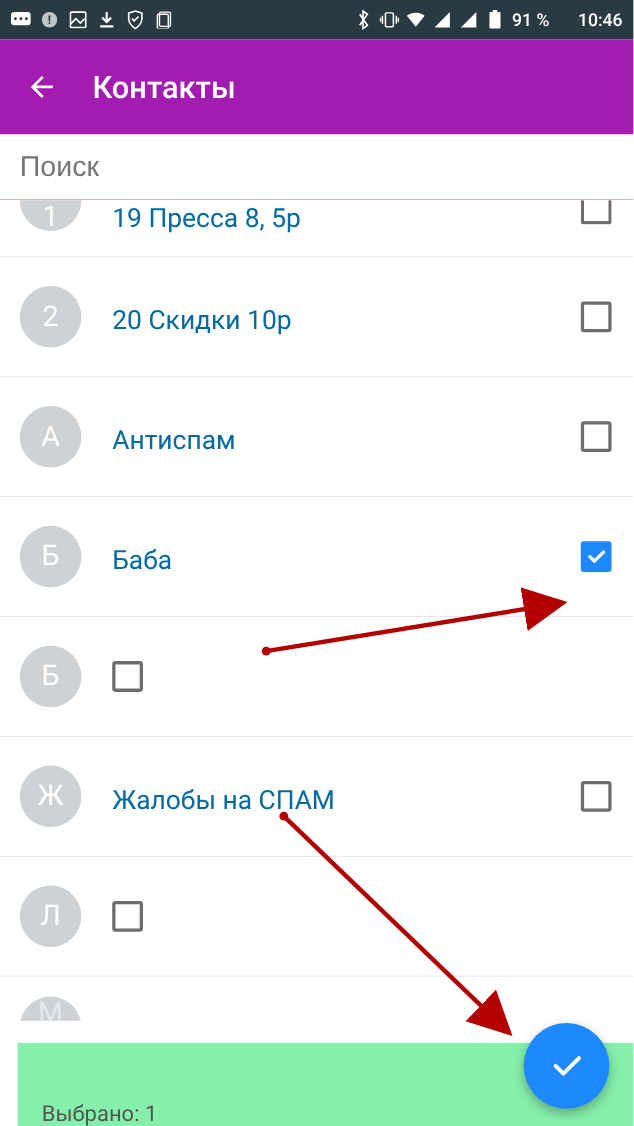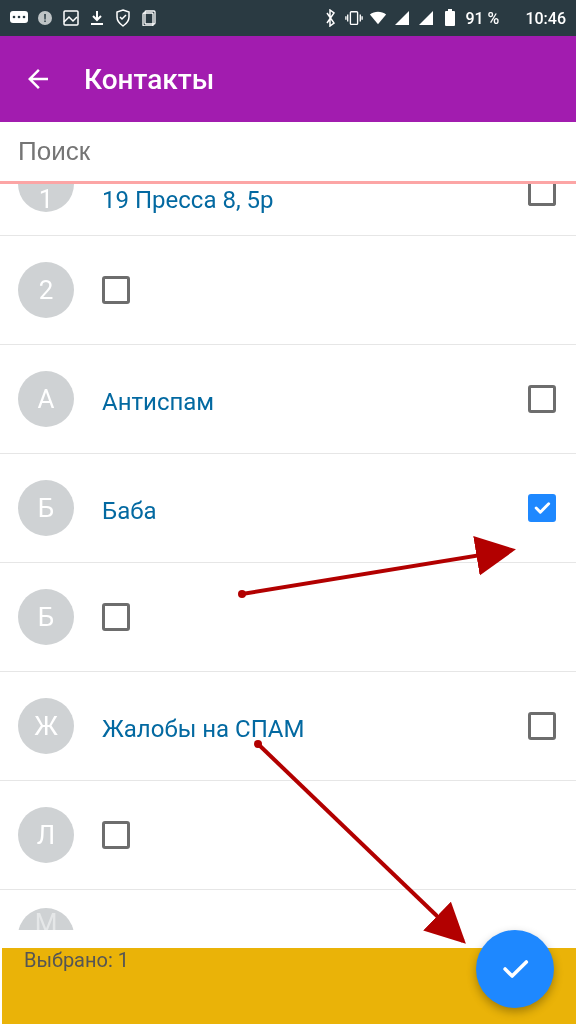--- a/index.html
+++ b/index.html
@@ -30,21 +30,21 @@
     color: #fff;
     display: flex;
     align-items: center;
     padding: 0 18px;
     gap: 26px;
   }
   .back-btn { width:40px; height:40px; display:flex; align-items:center; justify-content:center; }
   .app-title { font-size: 28px; font-weight: 500; }
   .search-row {
     padding: 14px 18px 14px;
-    border-bottom: 3px solid #fca5a5;
+    border-bottom: 1px solid #fca5a5;
     text-decoration: underline;
   }
   .search-input {
     width: 100%;
     border: none;
     font-size: 26px;
     color: #9e9e9e;
     outline: none;
     background: transparent;
   }
@@ -84,23 +84,23 @@
   .checkbox svg { display:none; }
   .watermark {
     position:absolute; left:72px; top:246px;
     background:#39b54a; color:#fff;
     font-size:30px; font-weight:700;
     padding:8px 22px; border-radius:28px;
     letter-spacing:0.5px;
     z-index:5;
   }
   .footer {
-    position:absolute; bottom:0; left:2px; right:0;
-    height:76px; background:#eab308;
-    display:flex; align-items:flex-start;
+    position:absolute; bottom:0; left:16px; right:0;
+    height:76px; background:#86efac;
+    display:flex; align-items:flex-end;
     padding:0 22px;
   }
   .footer-text { font-size:20px; color:#555; }
   .fab {
     position:absolute; right:22px; bottom:16px;
     width:78px; height:78px; border-radius:50%;
     background:#1e88ff; display:flex; align-items:center; justify-content:center;
     box-shadow:0 4px 10px rgba(0,0,0,0.3);
     z-index:6;
   }
@@ -210,20 +210,21 @@
 <div class="list">
 
   <div class="list-row first">
     <div class="avatar" style="align-items:flex-start;padding-top:0;">1</div>
     <div class="contact-name">19 Пресса 8, 5p</div>
     <div class="checkbox first-cut"></div>
   </div>
 
   <div class="list-row">
     <div class="avatar">2</div>
+    <div class="contact-name">20 Скидки 10р</div>
     <div class="checkbox"></div>
   </div>
 
   <div class="list-row">
     <div class="avatar">А</div>
     <div class="contact-name">Антиспам</div>
     <div class="checkbox"></div>
   </div>
 
   <div class="list-row">

